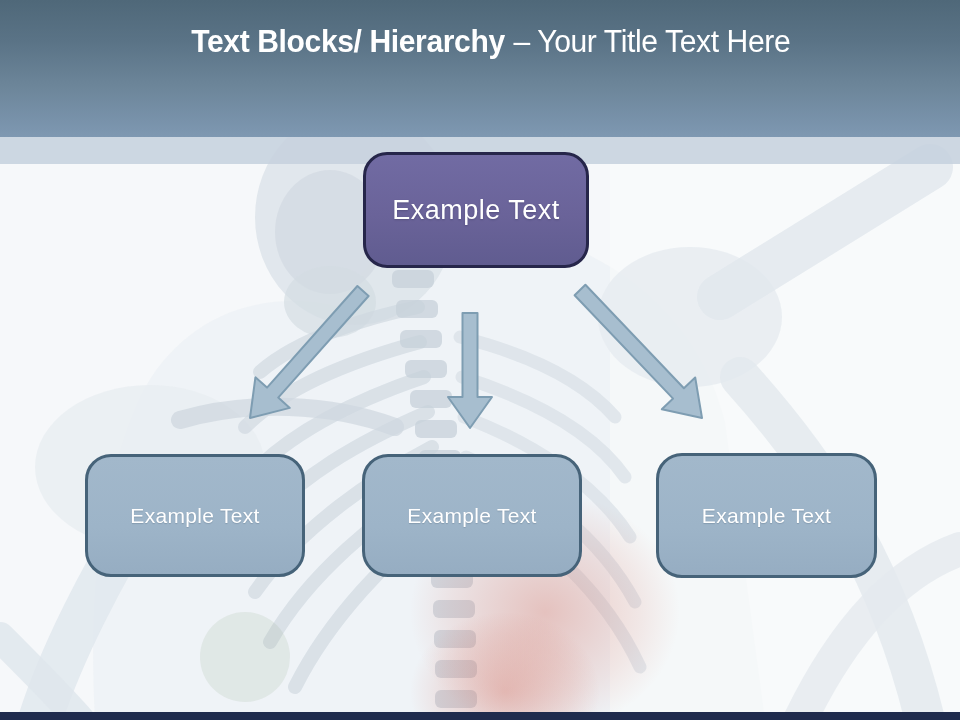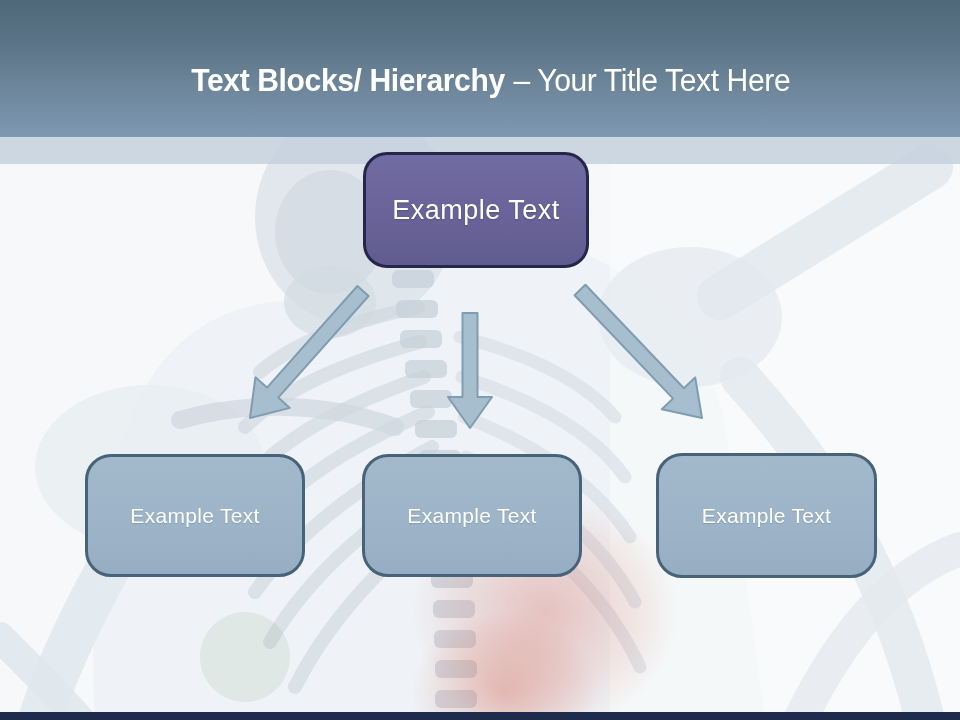--- a/index.html
+++ b/index.html
@@ -4,21 +4,21 @@
 <style>
   html,body{margin:0;padding:0;background:#e8e8e8;}
   .slide{
     position:relative;width:960px;height:720px;overflow:hidden;
     background:#F6F8FA;font-family:"Liberation Sans",sans-serif;
   }
   
   .header{
     position:absolute;left:0;top:0;width:960px;height:137px;
     background:linear-gradient(180deg,#4F6879 0%,#5A7386 30%,#6C8599 62%,#7E98B2 100%);
-    display:flex;align-items:center;justify-content:center;
+    display:flex;align-items:flex-start;justify-content:center;
     box-sizing:border-box;padding:24px 0 0 22px;
   }
   .slide-title{
     color:#FFFFFF;font-size:31px;letter-spacing:-0.4px;white-space:nowrap;
     transform:scaleX(0.97);
   }
   .title-primary{font-weight:700;}
   .title-secondary{font-weight:400;margin-left:9px;}
   
   .band{

